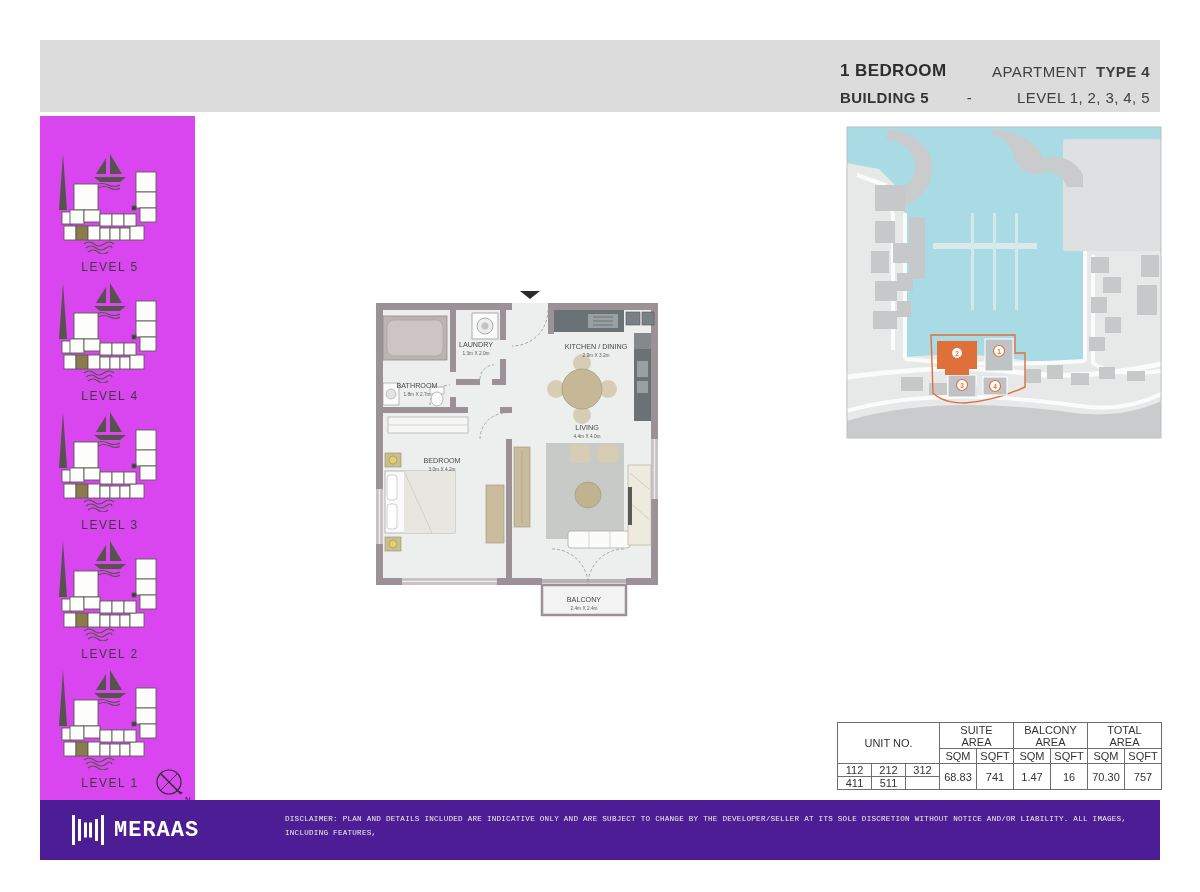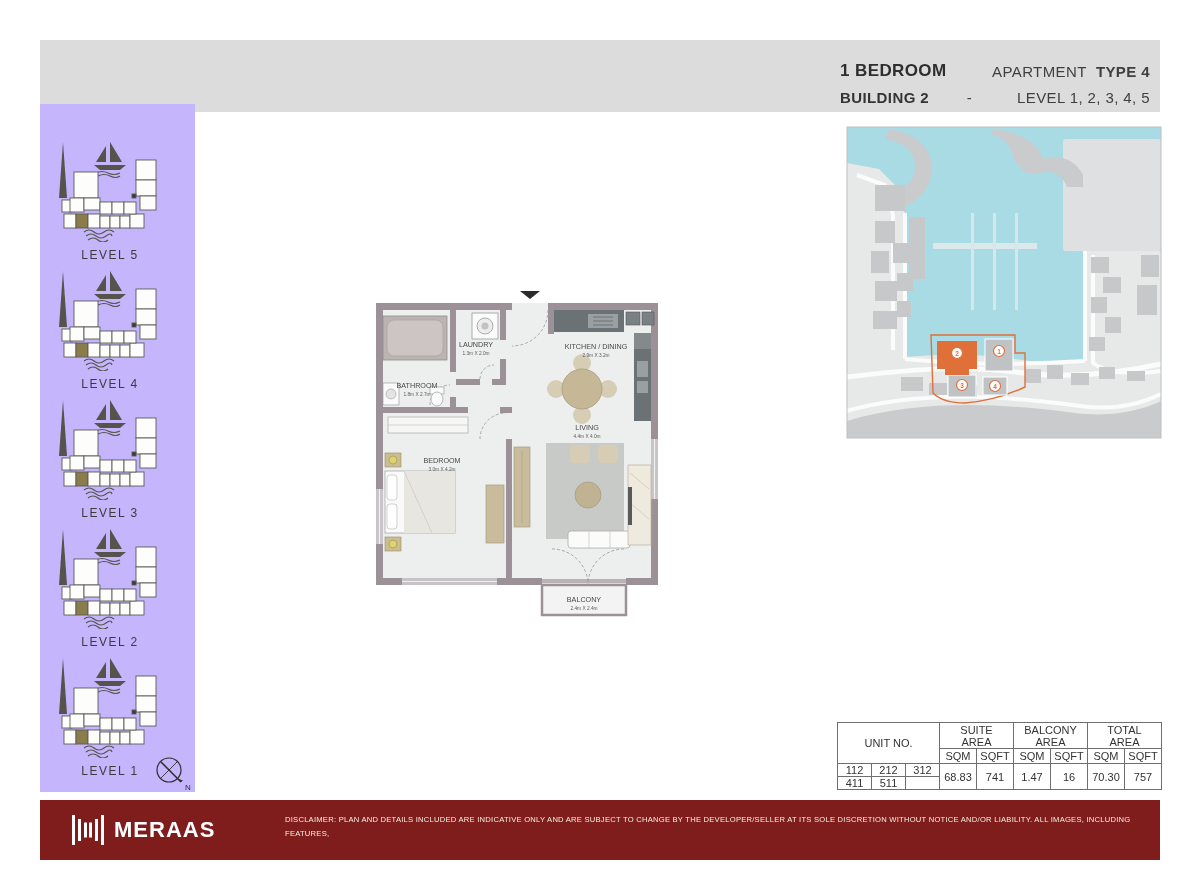--- a/index.html
+++ b/index.html
@@ -11,21 +11,21 @@
   .hdr-left { position:absolute; left:10px; top:9px; }
   .project-title { font-size:18px; letter-spacing:.6px; color:#303030; }
   .project-subtitle { font-size:16px; letter-spacing:.6px; color:#303030; margin-top:6px; }
   .hdr-right { position:absolute; right:10px; top:13px; width:310px; display:grid; grid-template-columns:auto 1fr auto; row-gap:8px; align-items:center;margin-top:8px; }
   .hr-bold { font-size:17px; font-weight:700; color:#2e2e2e; letter-spacing:.4px; }
   .hr-med  { font-size:15px; font-weight:700; color:#343434; letter-spacing:.4px; }
   .hr-reg  { font-size:15px; color:#3f3f3f; letter-spacing:.4px; text-align:right; }
   .hr-dash { font-size:15px; color:#3f3f3f; text-align:center; }
 
   
-  .sidebar { position:absolute; left:40px; top:104px; width:155px; height:688px; background:#c4b5fd; }
+  .sidebar { position:absolute; left:40px; top:116px; width:155px; height:688px; background:#d946ef; }
   .levels { padding-top:34px; padding-left:8px; }
   .level-block { width:124px; margin-bottom:5px; }
   .level-label { width:124px; text-align:center; font-size:12px; letter-spacing:1.5px; color:#3c3c3c; margin-top:2px; }
   .compass { position:absolute; left:112px; top:650px; }
 
   
   .floorplan { position:absolute; left:372px; top:289px;text-align:right; }
 
   
   .sitemap { position:absolute; left:845px; top:125px; }
@@ -36,41 +36,41 @@
   table.area td { border:1px solid #6e6e6e; font-size:11px; color:#333; text-align:center; vertical-align:middle; padding:0; background:#fff; }
   td.unit-h { background:#ebeaea; }
   td.unit-c { background:#ebeaea; }
   td.shade { background:#d9d8d8; }
   td.pre { white-space:pre-line; line-height:12px; }
   tr.r1 td { height:26px; }
   tr.r2 td { height:15px; }
   tr.r3 td, tr.r4 td { height:13px; }
 
   
-  .footer { position:absolute; left:40px; top:800px; width:1120px; height:60px; background:#7f1d1d; }
+  .footer { position:absolute; left:40px; top:800px; width:1120px; height:60px; background:#4c1d95;font-family:Liberation Mono, monospace; }
   .brand { position:absolute; left:30px; top:13px; display:flex; align-items:center; gap:8px; }
   .brand-name { font-size:22px; font-weight:700; color:#ffffff; letter-spacing:1px; }
   .disclaimer { position:absolute; left:245px; top:13px; width:870px; font-size:7.6px; letter-spacing:.25px; line-height:13.5px; color:#f3efe3; }
 
   svg text { font-family:"Liberation Sans", sans-serif; }
 </style>
 </head>
 <body>
 
 <div class="page">
 
   <div class="header-band">
     <div class="hdr-right">
       <div class="hr-bold">1 BEDROOM</div>
       <div></div>
       <div class="hr-reg">
         <span>APARTMENT</span>&nbsp;
         <b>TYPE 4</b>
       </div>
-      <div class="hr-med">BUILDING 2</div>
+      <div class="hr-med">BUILDING 5</div>
       <div class="hr-dash">-</div>
       <div class="hr-reg">LEVEL 1, 2, 3, 4, 5</div>
     </div>
   </div>
 
   <div class="sidebar">
     <div class="levels">
   <div class="level-block">
     <svg width="124" height="104" viewBox="0 0 124 104">
 

